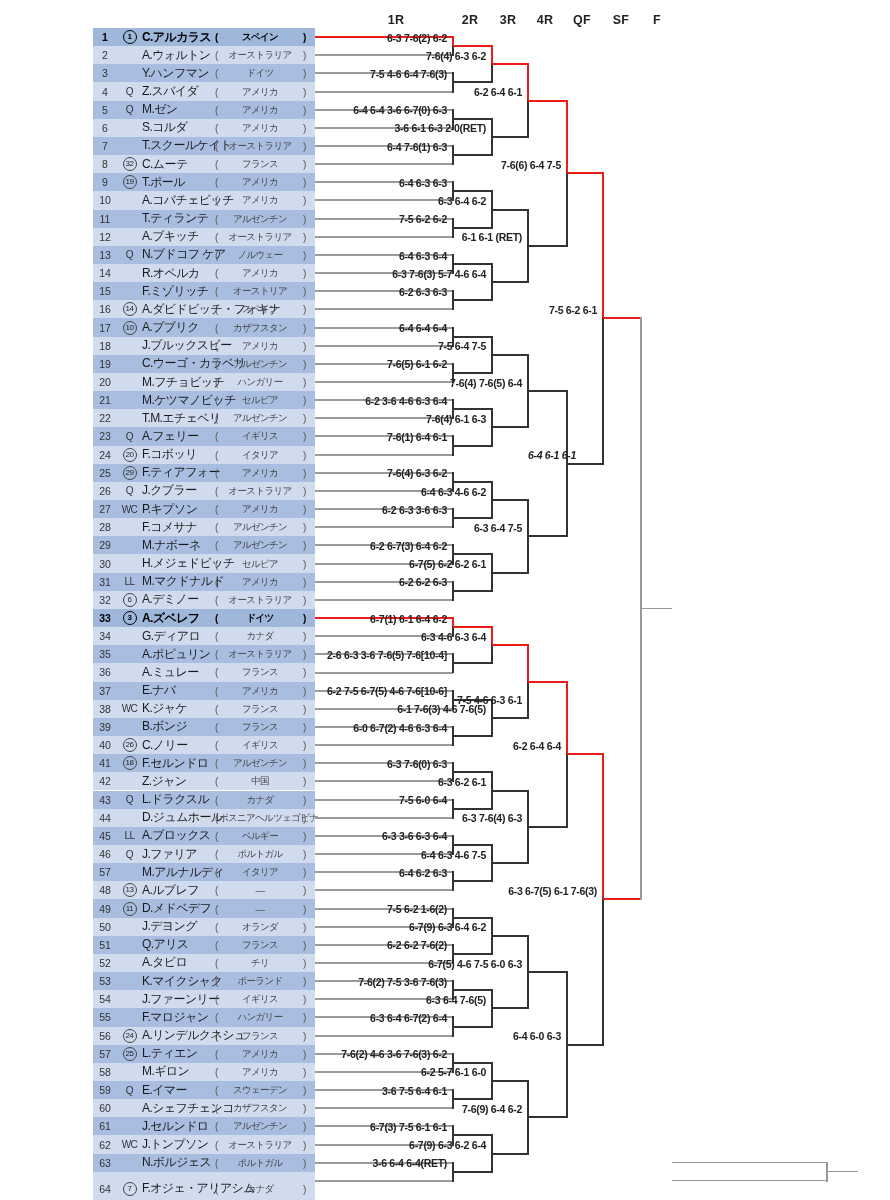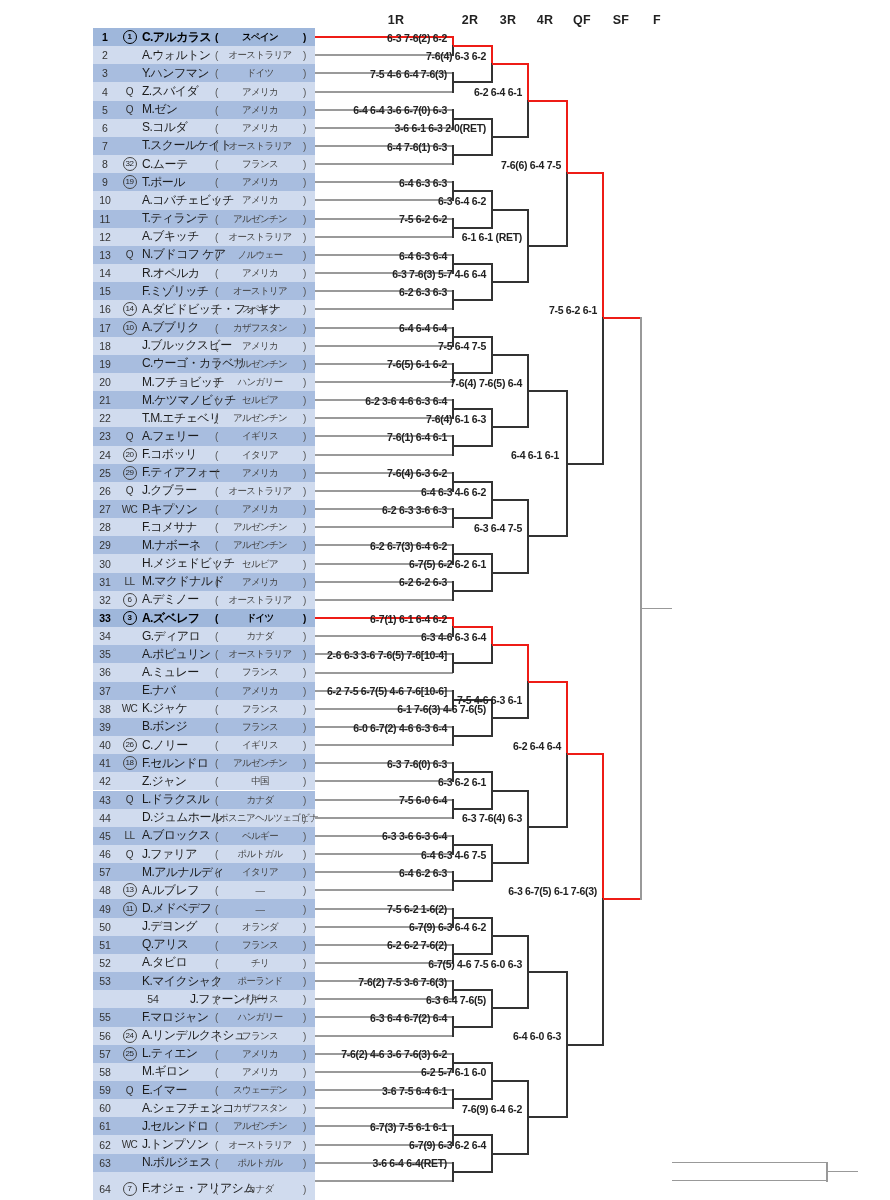--- a/index.html
+++ b/index.html
@@ -483,21 +483,21 @@
         <span class="paren" style="left: 210px;">)</span>
       </div>
       <div class="player-row" style="top: 972.06px; height: 18.155px; background: rgb(168, 189, 223);">
         <span class="cell-num">53</span>
         <span class="cell-mark"></span>
         <span class="cell-name">K.マイクシャク</span>
         <span class="paren" style="left: 122px;">(</span>
         <span class="cell-country">ポーランド</span>
         <span class="paren" style="left: 210px;">)</span>
       </div>
-      <div class="player-row" style="top: 990.215px; height: 18.155px; background: rgb(208, 219, 238); padding-left: 48px;">
+      <div class="player-row" style="top: 990.215px; height: 18.155px; background: rgb(208, 219, 238);">
         <span class="cell-num">54</span>
         <span class="cell-mark"></span>
         <span class="cell-name">J.ファーンリー</span>
         <span class="paren" style="left: 122px;">(</span>
         <span class="cell-country">イギリス</span>
         <span class="paren" style="left: 210px;">)</span>
       </div>
       <div class="player-row" style="top: 1008.37px; height: 18.155px; background: rgb(168, 189, 223);">
         <span class="cell-num">55</span>
         <span class="cell-mark"></span>
@@ -823,21 +823,21 @@
       <div class="match-score" style="left: 272px; top: 957.56px;">6-7(5) 4-6 7-5 6-0 6-3</div>
       <div class="bline" style="left: 527px; top: 1079.99px; width: 2px; height: 74.62px; background: rgb(51, 51, 51);"></div>
       <div class="bline" style="left: 528px; top: 1116.3px; width: 39px; height: 2px; background: rgb(51, 51, 51);"></div>
       <div class="match-score" style="left: 272px; top: 1102.8px;">7-6(9) 6-4 6-2</div>
       <div class="bline" style="left: 566px; top: 99.62px; width: 2px; height: 74.62px; background: rgb(238, 28, 22);"></div>
       <div class="bline" style="left: 566px; top: 172.24px; width: 2px; height: 74.62px; background: rgb(51, 51, 51);"></div>
       <div class="bline" style="left: 567px; top: 172.24px; width: 36px; height: 2px; background: rgb(238, 28, 22);"></div>
       <div class="match-score" style="left: 311px; top: 158.74px;">7-6(6) 6-4 7-5</div>
       <div class="bline" style="left: 566px; top: 390.1px; width: 2px; height: 147.24px; background: rgb(51, 51, 51);"></div>
       <div class="bline" style="left: 567px; top: 462.72px; width: 36px; height: 2px; background: rgb(51, 51, 51);"></div>
-      <div class="match-score" style="left: 309px; top: 449.22px;">6-4 6-1 6-1</div>
+      <div class="match-score" style="left: 326px; top: 449.22px; font-style: italic;">6-4 6-1 6-1</div>
       <div class="bline" style="left: 566px; top: 680.58px; width: 2px; height: 74.62px; background: rgb(238, 28, 22);"></div>
       <div class="bline" style="left: 566px; top: 753.2px; width: 2px; height: 74.62px; background: rgb(51, 51, 51);"></div>
       <div class="bline" style="left: 567px; top: 753.2px; width: 36px; height: 2px; background: rgb(238, 28, 22);"></div>
       <div class="match-score" style="left: 311px; top: 739.7px;">6-2 6-4 6-4</div>
       <div class="bline" style="left: 566px; top: 971.06px; width: 2px; height: 147.24px; background: rgb(51, 51, 51);"></div>
       <div class="bline" style="left: 567px; top: 1043.68px; width: 36px; height: 2px; background: rgb(51, 51, 51);"></div>
       <div class="match-score" style="left: 311px; top: 1030.18px;">6-4 6-0 6-3</div>
       <div class="bline" style="left: 602px; top: 172.24px; width: 2px; height: 147.24px; background: rgb(238, 28, 22);"></div>
       <div class="bline" style="left: 602px; top: 317.48px; width: 2px; height: 147.24px; background: rgb(51, 51, 51);"></div>
       <div class="bline" style="left: 603px; top: 317.48px; width: 38px; height: 2px; background: rgb(238, 28, 22);"></div>

